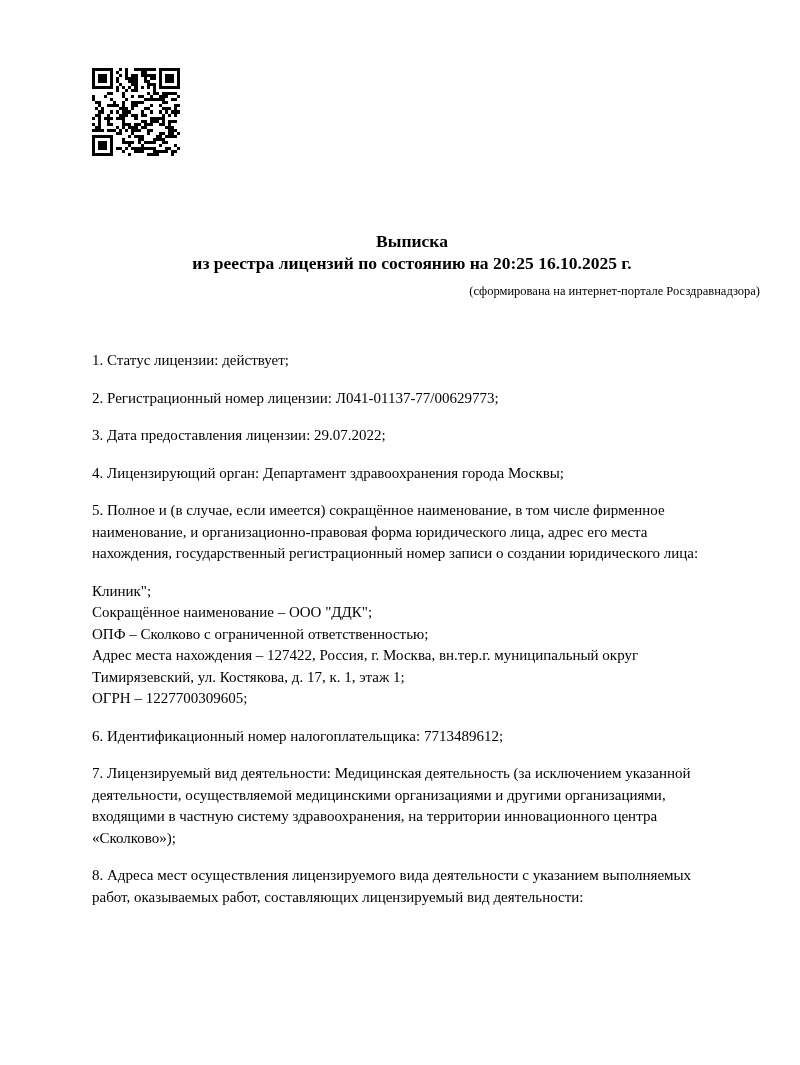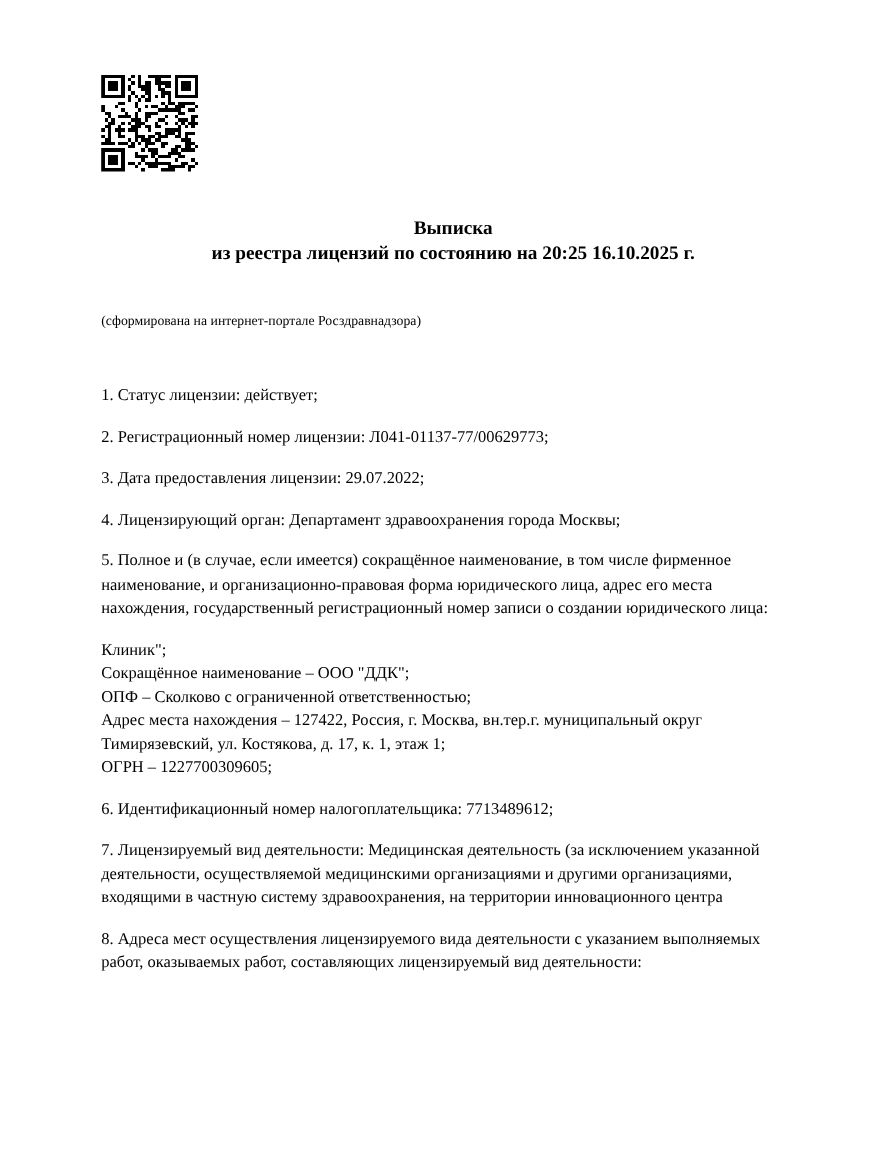--- a/index.html
+++ b/index.html
@@ -20,33 +20,33 @@
     position: absolute;
     left: 92px;
     top: 68px;
     width: 88px;
     height: 88px;
   }
   .qr svg { display: block; width: 88px; height: 88px; shape-rendering: crispEdges; }
   .title-block {
     position: absolute;
     left: 92px;
-    top: 196px;
+    top: 230px;
     width: 640px;
     text-align: center;
     font-weight: bold;
     font-size: 17.5px;
     line-height: 22px;
   }
   .subtitle {
     position: absolute;
     left: 92px;
     top: 283px;
     width: 668px;
-    text-align: left;
+    text-align: right;
     font-size: 12.5px;
     line-height: 16px;
   }
   .doc-body {
     position: absolute;
     left: 92px;
     top: 330px;
     width: 690px;
     font-size: 15px;
     line-height: 21.5px;
@@ -488,20 +488,21 @@
         <div class="text-line">Тимирязевский, ул. Костякова, д. 17, к. 1, этаж 1;</div>
         <div class="text-line">ОГРН – 1227700309605;</div>
       </div>
       <div class="paragraph">
         <div class="text-line">6. Идентификационный номер налогоплательщика: 7713489612;</div>
       </div>
       <div class="paragraph">
         <div class="text-line">7. Лицензируемый вид деятельности: Медицинская деятельность (за исключением указанной</div>
         <div class="text-line">деятельности, осуществляемой медицинскими организациями и другими организациями,</div>
         <div class="text-line">входящими в частную систему здравоохранения, на территории инновационного центра</div>
+        <div class="text-line">«Сколково»);</div>
       </div>
       <div class="paragraph">
         <div class="text-line">8. Адреса мест осуществления лицензируемого вида деятельности с указанием выполняемых</div>
         <div class="text-line">работ, оказываемых работ, составляющих лицензируемый вид деятельности:</div>
       </div>
     </div>
 
 </div>
 
 </body></html>

